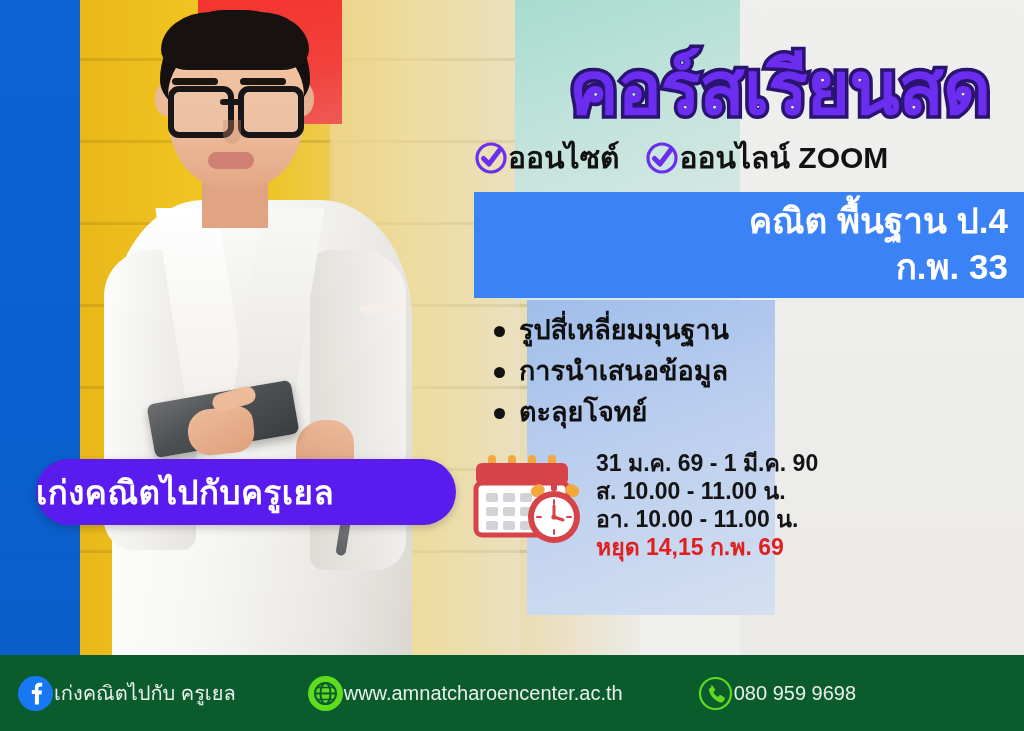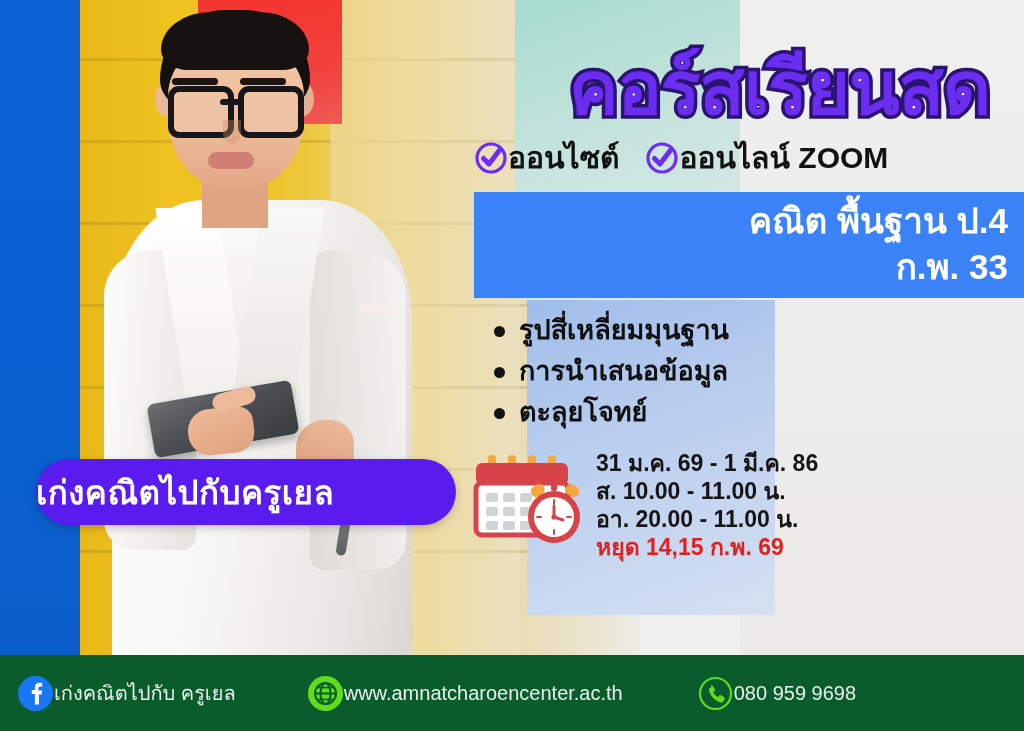--- a/index.html
+++ b/index.html
@@ -365,23 +365,23 @@
             <line x1="65" y1="70" x2="69" y2="70"></line>
             <line x1="95" y1="70" x2="99" y2="70"></line>
           </g>
           <line x1="82" y1="70" x2="82" y2="59" stroke="#d6444a" stroke-width="3" stroke-linecap="round"></line>
           <line x1="82" y1="70" x2="91" y2="73" stroke="#d6444a" stroke-width="3" stroke-linecap="round"></line>
           <circle cx="82" cy="70" r="2.6" fill="#d6444a"></circle>
         </g>
       </svg>
     </span>
     <div class="sched-lines">
-      <div class="sched-line">31 ม.ค. 69 - 1 มี.ค. 86</div>
+      <div class="sched-line">31 ม.ค. 69 - 1 มี.ค. 90</div>
       <div class="sched-line">ส.  10.00 - 11.00 น.</div>
-      <div class="sched-line">อา. 20.00 - 11.00 น.</div>
+      <div class="sched-line">อา. 10.00 - 11.00 น.</div>
       <div class="sched-line holiday">หยุด 14,15 ก.พ. 69</div>
     </div>
   </div>
 
   <div class="badge">
     <span class="badge-text">เก่งคณิตไปกับครูเยล</span>
   </div>
 
   <div class="footer">
     <div class="f-item fb">

